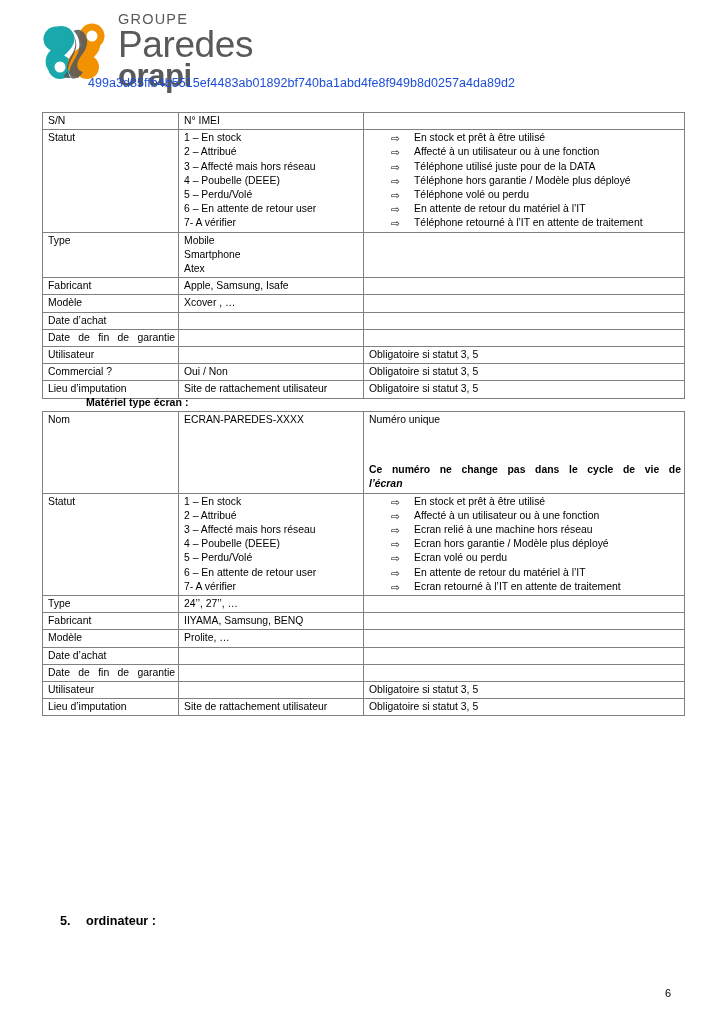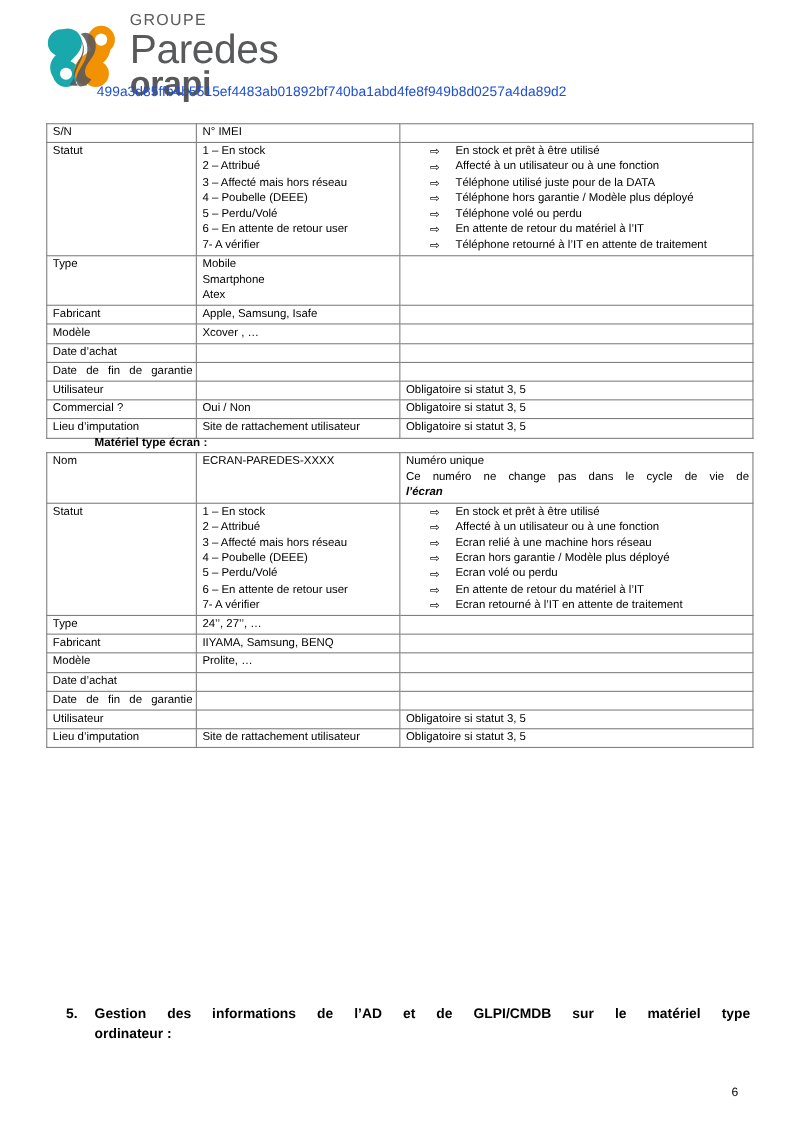--- a/index.html
+++ b/index.html
@@ -103,21 +103,22 @@
 
   .just {
     text-align: justify;
     text-align-last: justify;
     -moz-text-align-last: justify;
   }
   .just-b {
     text-align: justify;
     text-align-last: justify;
     -moz-text-align-last: justify;
-    font-weight: normal;
+    font-weight: bold;
+    margin-top: 36px;
   }
   .bold { font-weight: bold; font-style: italic; }
 
   ul.arrows {
     list-style: none;
     margin: 0;
     padding: 0;
   }
   ul.arrows li {
     position: relative;
@@ -383,20 +384,19 @@
         <td>Lieu d’imputation</td>
         <td>Site de rattachement utilisateur</td>
         <td>Obligatoire si statut 3, 5</td>
       </tr>
     </tbody>
   </table>
 
   <div class="heading5">
     <span class="num">5.</span>
     <div class="body">
-      <div class="l1">Gestion des informations de l’AD et de GLPI/CMDB sur le matériel type</div>
       <div>ordinateur :</div>
     </div>
   </div>
 
   <div class="pagenum">6</div>
 
 </div>
 
 </body></html>

